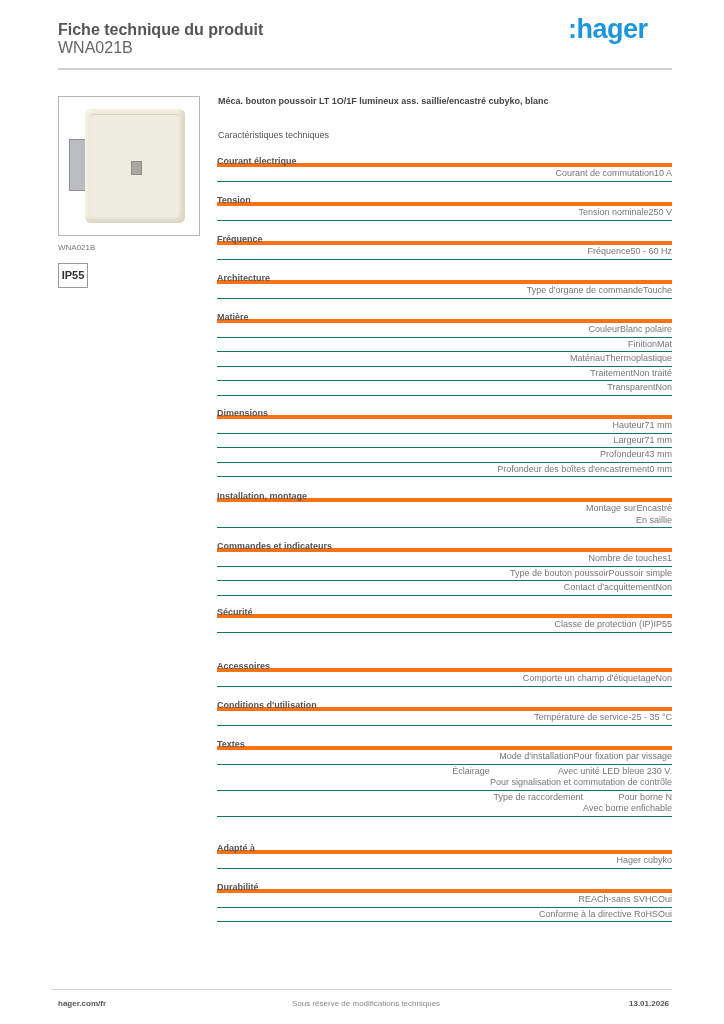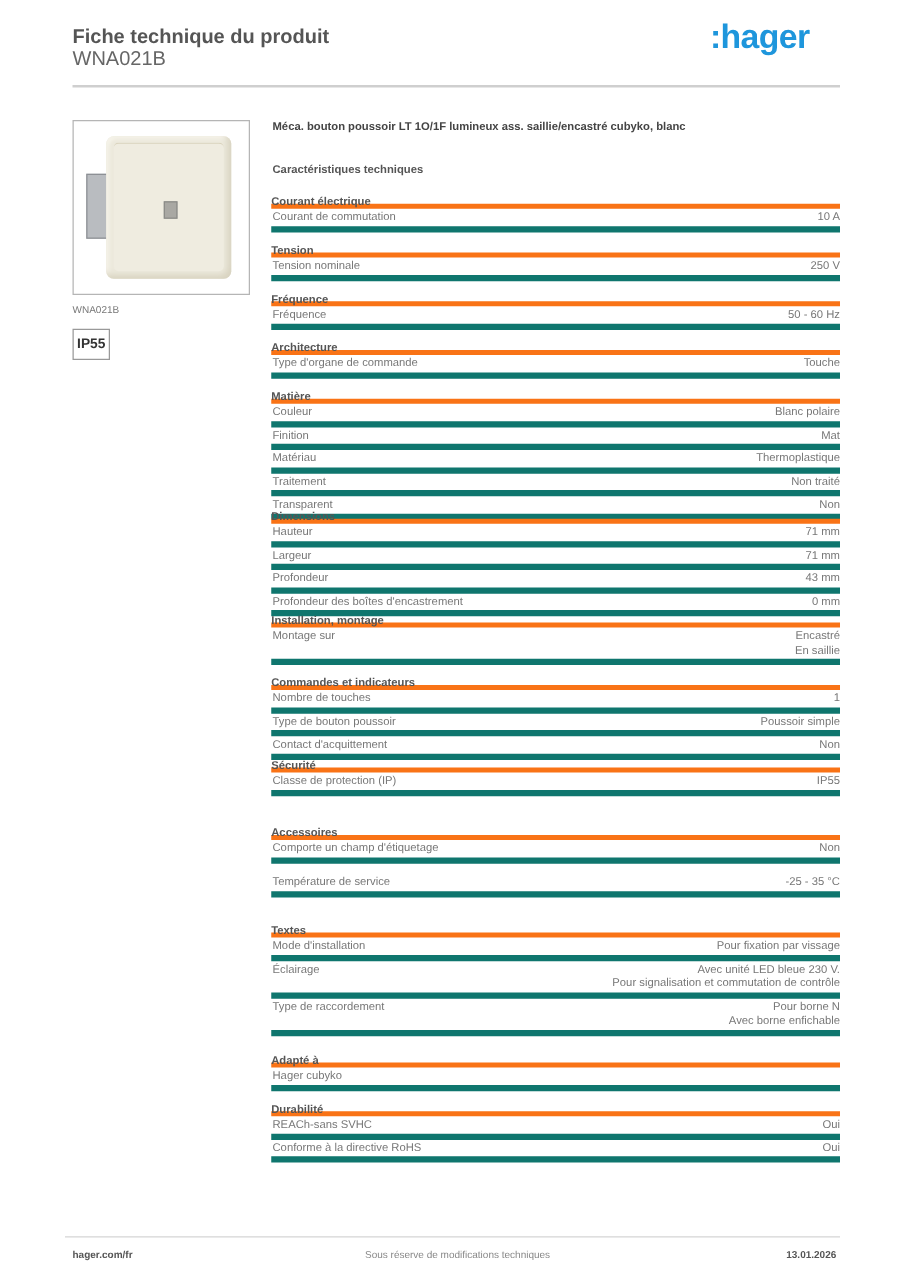--- a/index.html
+++ b/index.html
@@ -13,25 +13,25 @@
 
   .product-image { position: absolute; left: 58px; top: 96px; width: 142px; height: 140px; border: 1px solid #b5b5b5; background: #fff; }
   .switch-body { position: absolute; left: 26px; top: 12px; width: 100px; height: 114px; background: #ece9dc; border-radius: 6px; box-shadow: inset -3px -3px 5px #d8d3c0, inset 2px 2px 3px #f7f5ec; }
   .switch-face { position: absolute; left: 6px; top: 5px; right: 6px; bottom: 6px; background: #efece0; border-radius: 4px; border-top: 1px solid #d9d3bd; }
   .led { position: absolute; left: 40px; top: 46px; width: 11px; height: 14px; background: #a9a8a3; border: 1px solid #8c8c88; }
   .mount { position: absolute; left: 10px; top: 42px; width: 18px; height: 52px; background: #b9bcc0; border: 1px solid #8d9095; }
   .image-caption { position: absolute; left: 58px; top: 243px; font-size: 8px; color: #777; }
   .ip-badge { position: absolute; left: 58px; top: 263px; width: 30px; height: 25px; border: 1px solid #999; font-size: 11px; font-weight: bold; color: #333; text-align: center; line-height: 23px; }
 
   .product-desc { position: absolute; left: 218px; top: 96px; font-size: 9px; font-weight: bold; color: #444; }
-  .char-title { position: absolute; left: 218px; top: 130px; font-size: 9px; font-weight: bold; color: #555; text-align: right; }
+  .char-title { position: absolute; left: 218px; top: 130px; font-size: 9px; font-weight: normal; color: #555; text-align: right; }
 
   .spec-group { position: absolute; left: 217px; width: 455px; }
   .group-title { font-size: 9px; font-weight: bold; color: #555; height: 12px; line-height: 12px; border-bottom: 4px solid #f97316; }
-  .spec-row { display: flex; justify-content: space-between; font-size: 9px; color: #777; border-bottom: 5px solid #0f766e; padding: 1px 0 1px 1px; line-height: 11.5px; }
+  .spec-row { display: flex; justify-content: flex-end; font-size: 9px; color: #777; border-bottom: 1px solid #0f766e; padding: 1px 0 1px 1px; line-height: 11.5px; }
   .spec-value { text-align: right; white-space: pre-line; }
 
   .footer-rule { position: absolute; left: 52px; top: 989px; width: 620px; height: 1px; background: #d5d5d5; }
   .footer-left { position: absolute; left: 58px; top: 999px; font-size: 8px; font-weight: bold; color: #555; text-align: right; }
   .footer-center { position: absolute; left: 292px; top: 999px; font-size: 8px; color: #888; }
   .footer-right { position: absolute; left: 629px; top: 999px; font-size: 8px; font-weight: bold; color: #555; }
 </style>
 </head>
 <body>
 
@@ -156,20 +156,21 @@
       </div>
     </div>
     <div class="spec-group" style="top: 660px;">
       <div class="group-title">Accessoires</div>
       <div class="spec-row">
         <span>Comporte un champ d'étiquetage</span>
         <span class="spec-value">Non</span>
       </div>
     </div>
     <div class="spec-group" style="top: 699px;">
+      <div class="group-title">Conditions d'utilisation</div>
       <div class="spec-row">
         <span>Température de service</span>
         <span class="spec-value">-25 - 35 °C</span>
       </div>
     </div>
     <div class="spec-group" style="top: 738px;">
       <div class="group-title">Textes</div>
       <div class="spec-row">
         <span>Mode d'installation</span>
         <span class="spec-value">Pour fixation par vissage</span>

